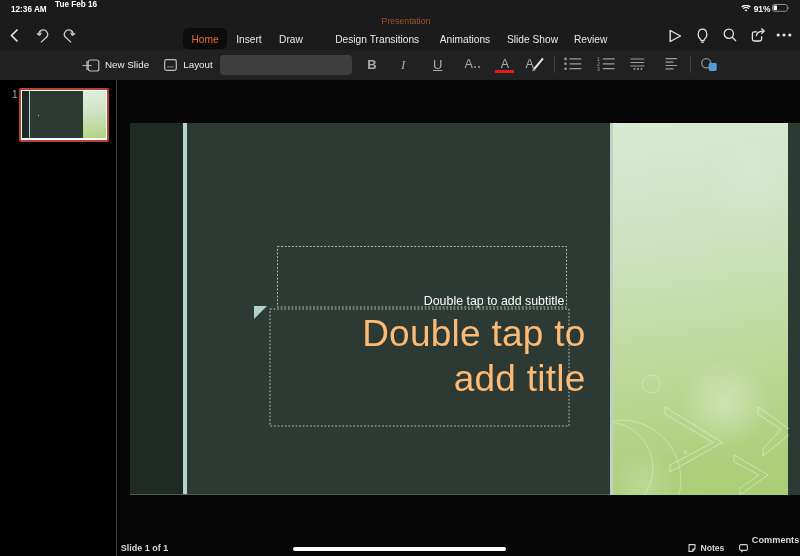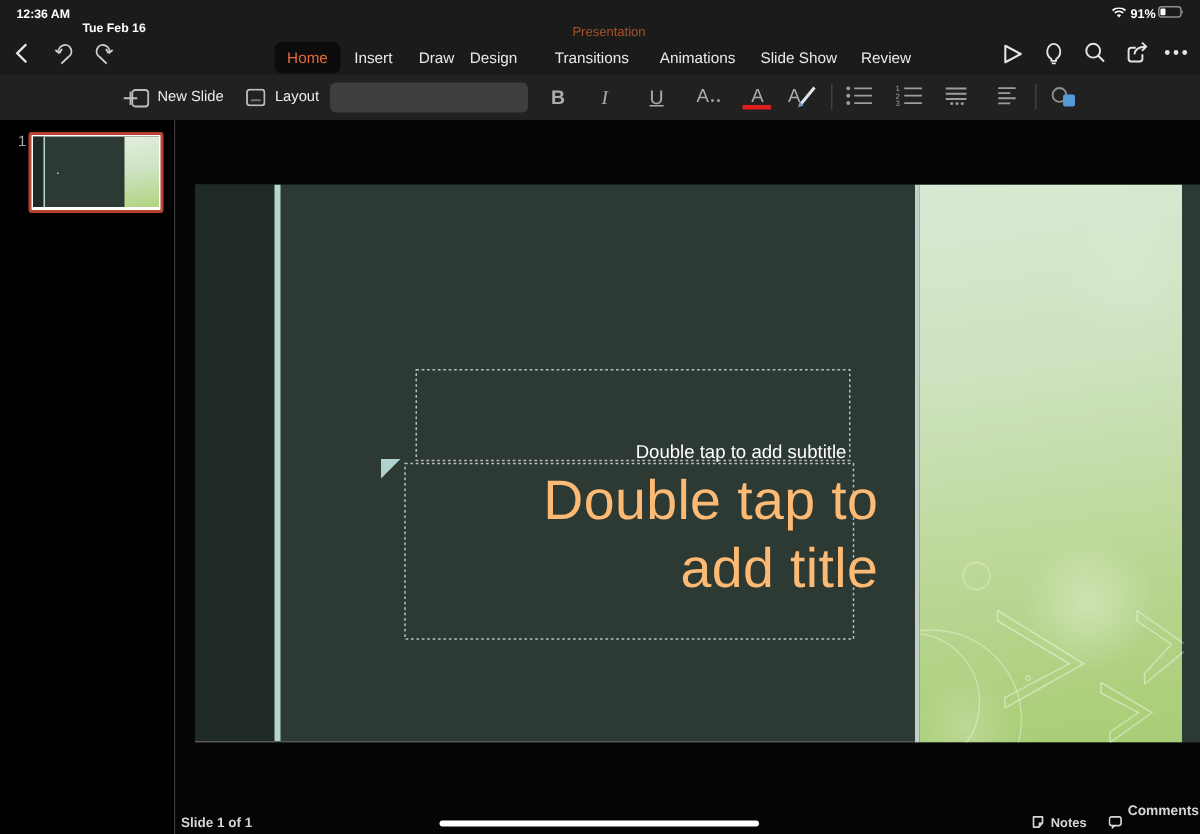--- a/index.html
+++ b/index.html
@@ -34,21 +34,21 @@
   
   #homebar{position:absolute;left:292.5px;top:546.8px;width:213px;height:4.6px;border-radius:2.3px;background:#fff;}
   .btext{color:#d6d6d6;font-size:9px;font-weight:bold;}
 </style>
 </head>
 <body>
   <div id="chrome"></div>
   <div id="bar2"></div>
 
   <div class="abs status" style="left:11px;top:4.8px;">12:36 AM</div>
-  <div class="abs status" style="left:55px;top:14px;">Tue Feb 16</div>
+  <div class="abs status" style="left:55px;top:0;">Tue Feb 16</div>
   <div class="abs status" style="left:753.7px;top:4.4px;font-size:8.4px;">91%</div>
   <svg class="ico" style="left:741px;top:4.8px" width="10" height="7" viewBox="0 0 10 7">
     <path d="M5 6.6 L3.6 5.1 a2.2 2.2 0 0 1 2.8 0 Z" fill="#fff"></path>
     <path d="M2.2 3.6 a4.2 4.2 0 0 1 5.6 0" stroke="#fff" stroke-width="1.2" fill="none"></path>
     <path d="M0.7 2 a6.3 6.3 0 0 1 8.6 0" stroke="#fff" stroke-width="1.2" fill="none"></path>
   </svg>
   <svg class="ico" style="left:771.5px;top:4.4px" width="18" height="8" viewBox="0 0 18 8">
     <rect x="0.5" y="0.5" width="14.8" height="6.8" rx="2" fill="none" stroke="#8f8f8f"></rect>
     <rect x="1.6" y="1.6" width="3.4" height="4.6" rx="0.8" fill="#fff"></rect>
     <path d="M16 2.8 a1.4 1.4 0 0 1 0 2.4 Z" fill="#8f8f8f"></path>
@@ -65,21 +65,21 @@
   </svg>
   <svg class="ico" style="left:62.5px;top:27.5px" width="13" height="16" viewBox="0 0 13 16">
     <path d="M9.9 7.1 A4.3 4.3 0 1 0 3.5 10.0 L8.1 14.4" stroke="#cfcfcf" stroke-width="1.25" fill="none"></path>
     <path d="M9.4 7.5 L12.1 5.3 M9.4 7.5 L7.7 4.6" stroke="#cfcfcf" stroke-width="1.25" fill="none"></path>
   </svg>
 
   <div id="homepill"></div>
   <div class="tab" style="left:205px;color:#e7693a;">Home</div>
   <div class="tab" style="left:248.9px;">Insert</div>
   <div class="tab" style="left:291px;">Draw</div>
-  <div class="tab" style="left:329px;text-align:center;">Design</div>
+  <div class="tab" style="left:351px;text-align:center;">Design</div>
   <div class="tab" style="left:394.5px;">Transitions</div>
   <div class="tab" style="left:465px;">Animations</div>
   <div class="tab" style="left:532.5px;">Slide Show</div>
   <div class="tab" style="left:590.7px;">Review</div>
 
   <svg class="ico" style="left:669px;top:29px" width="13" height="14" viewBox="0 0 13 14">
     <path d="M1.2 1.5 L11.5 7 L1.2 12.5 Z" stroke="#e4e4e4" stroke-width="1.4" fill="none" stroke-linejoin="round"></path>
   </svg>
   <svg class="ico" style="left:697px;top:27.5px" width="11" height="16" viewBox="0 0 11 16">
     <path d="M3.9 11.4 C2.1 10.2 1.0 8.2 1.2 6.0 C1.45 3.3 3.3 1.2 5.5 1.2 C7.7 1.2 9.55 3.3 9.8 6.0 C10 8.2 8.9 10.2 7.1 11.4 L7.1 12.6 H3.9 Z" stroke="#e4e4e4" stroke-width="1.2" fill="none" stroke-linejoin="round"></path>

